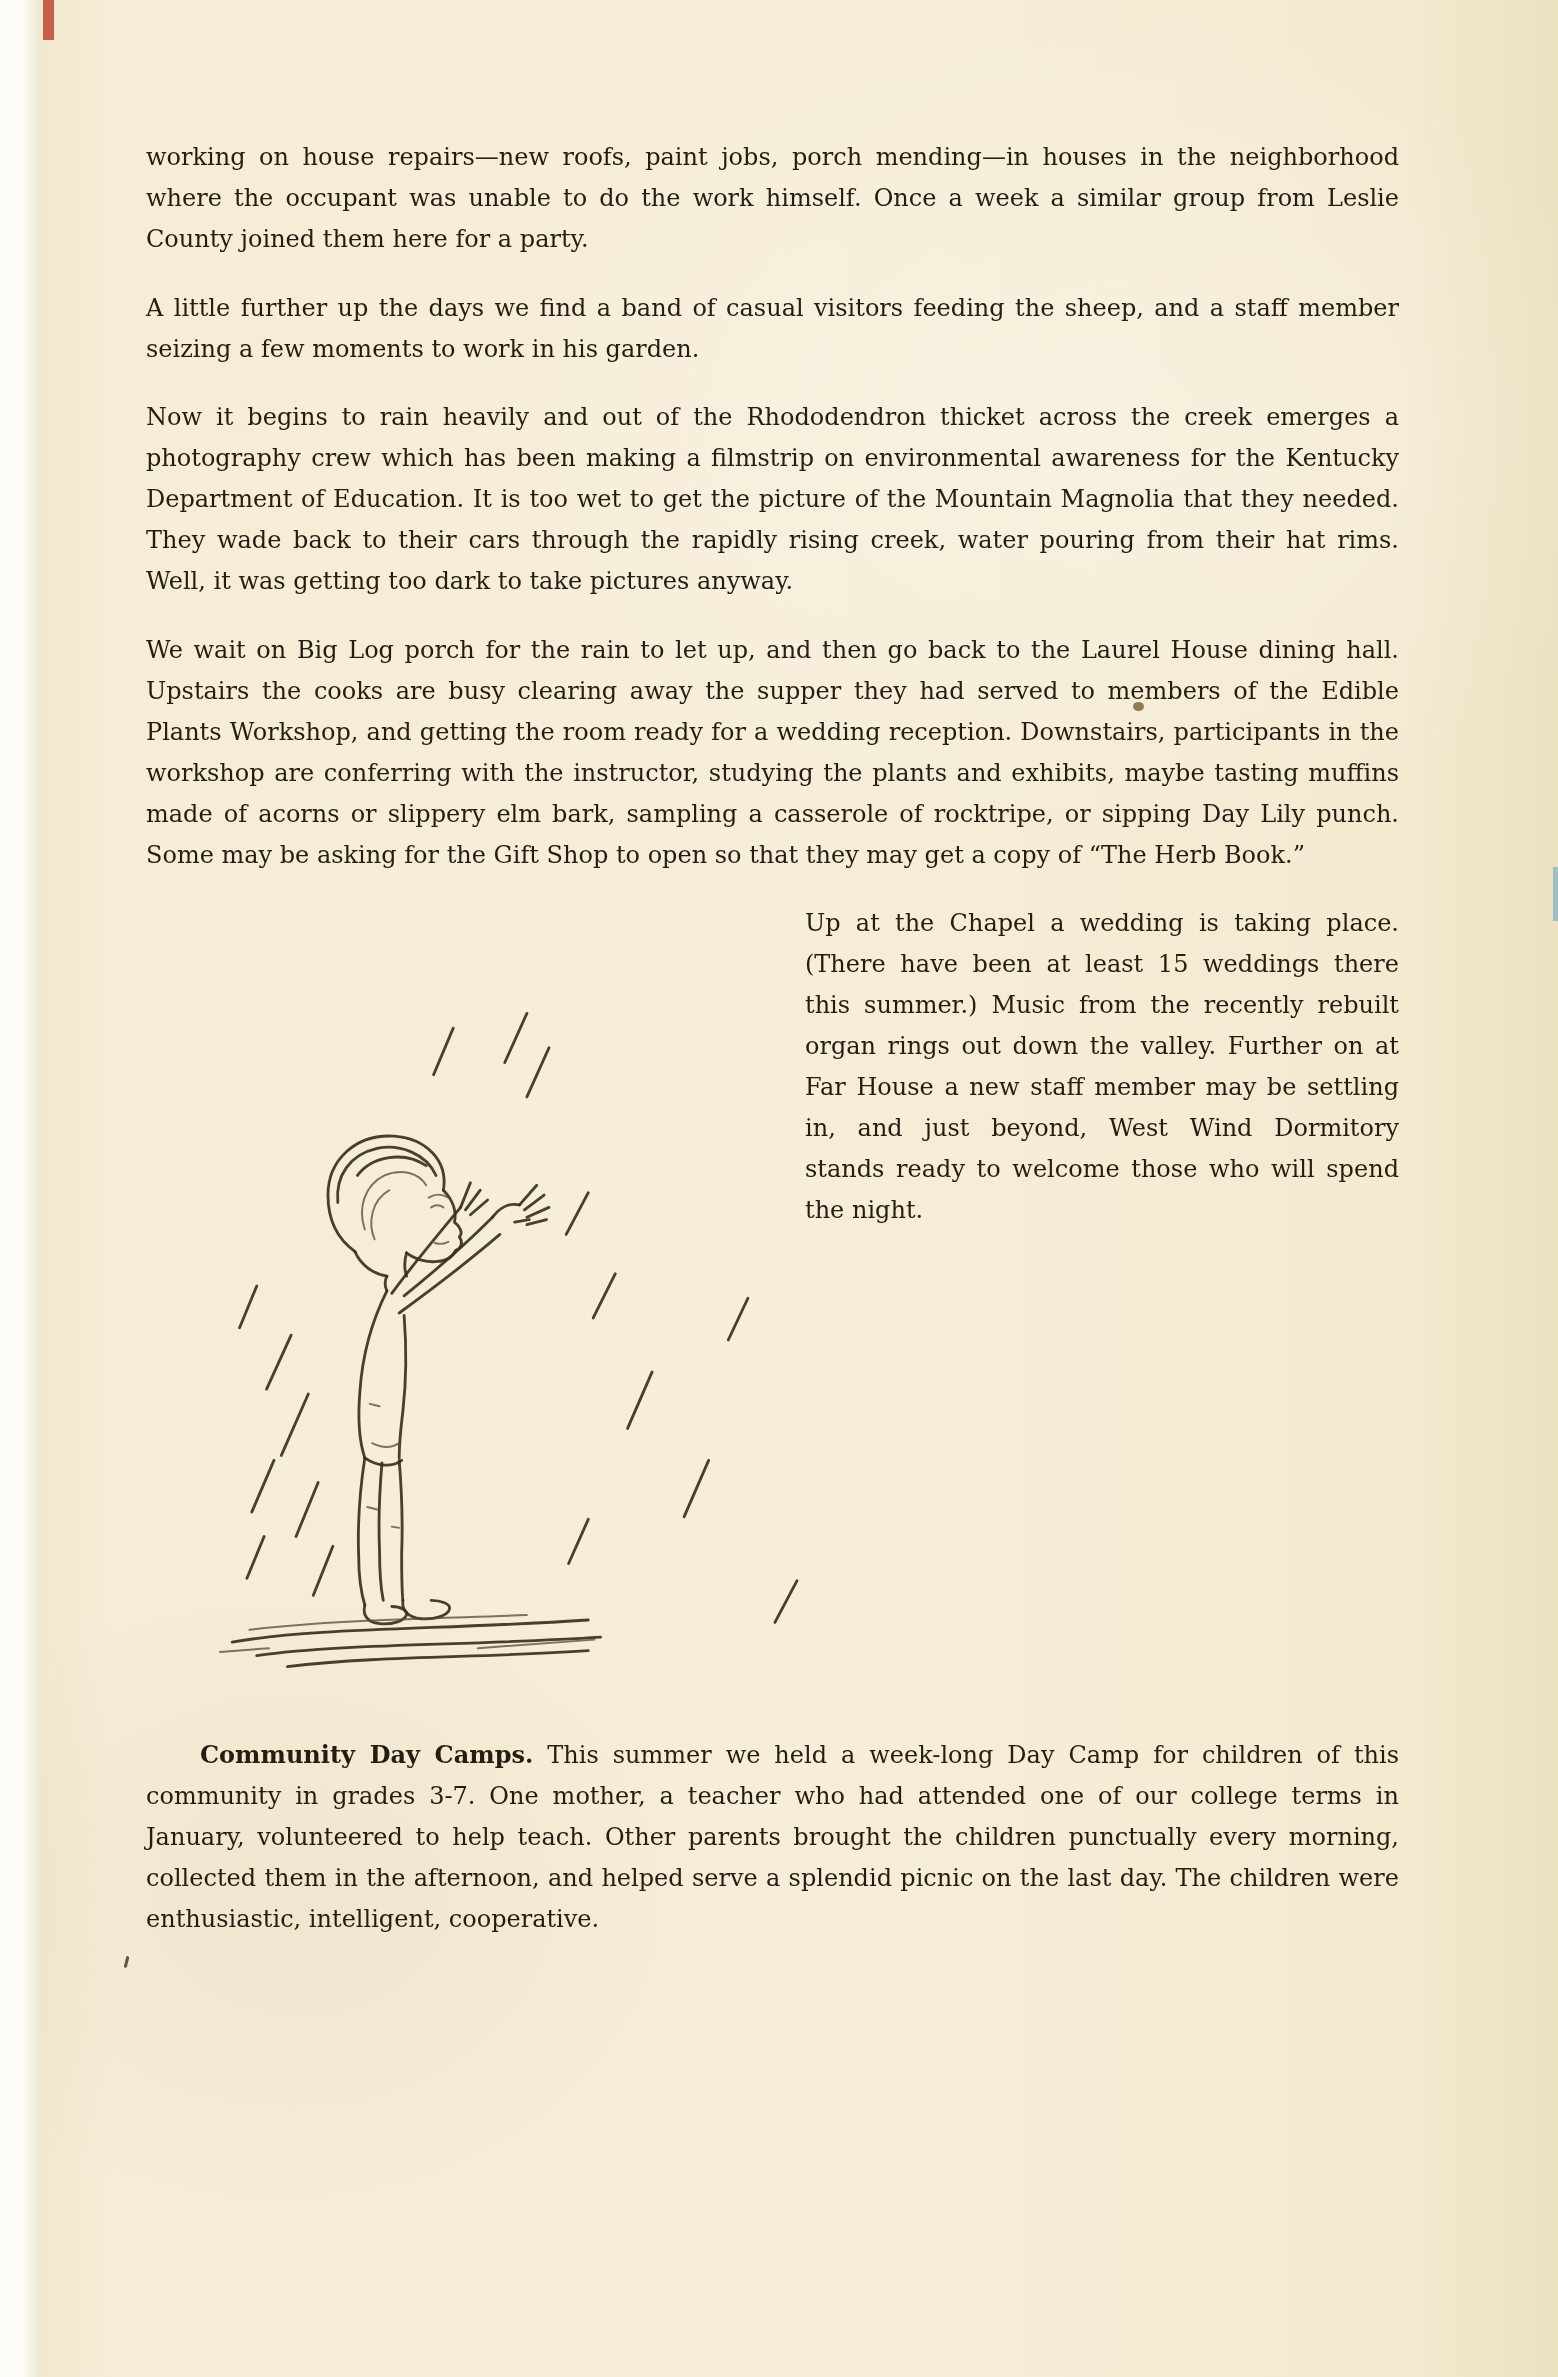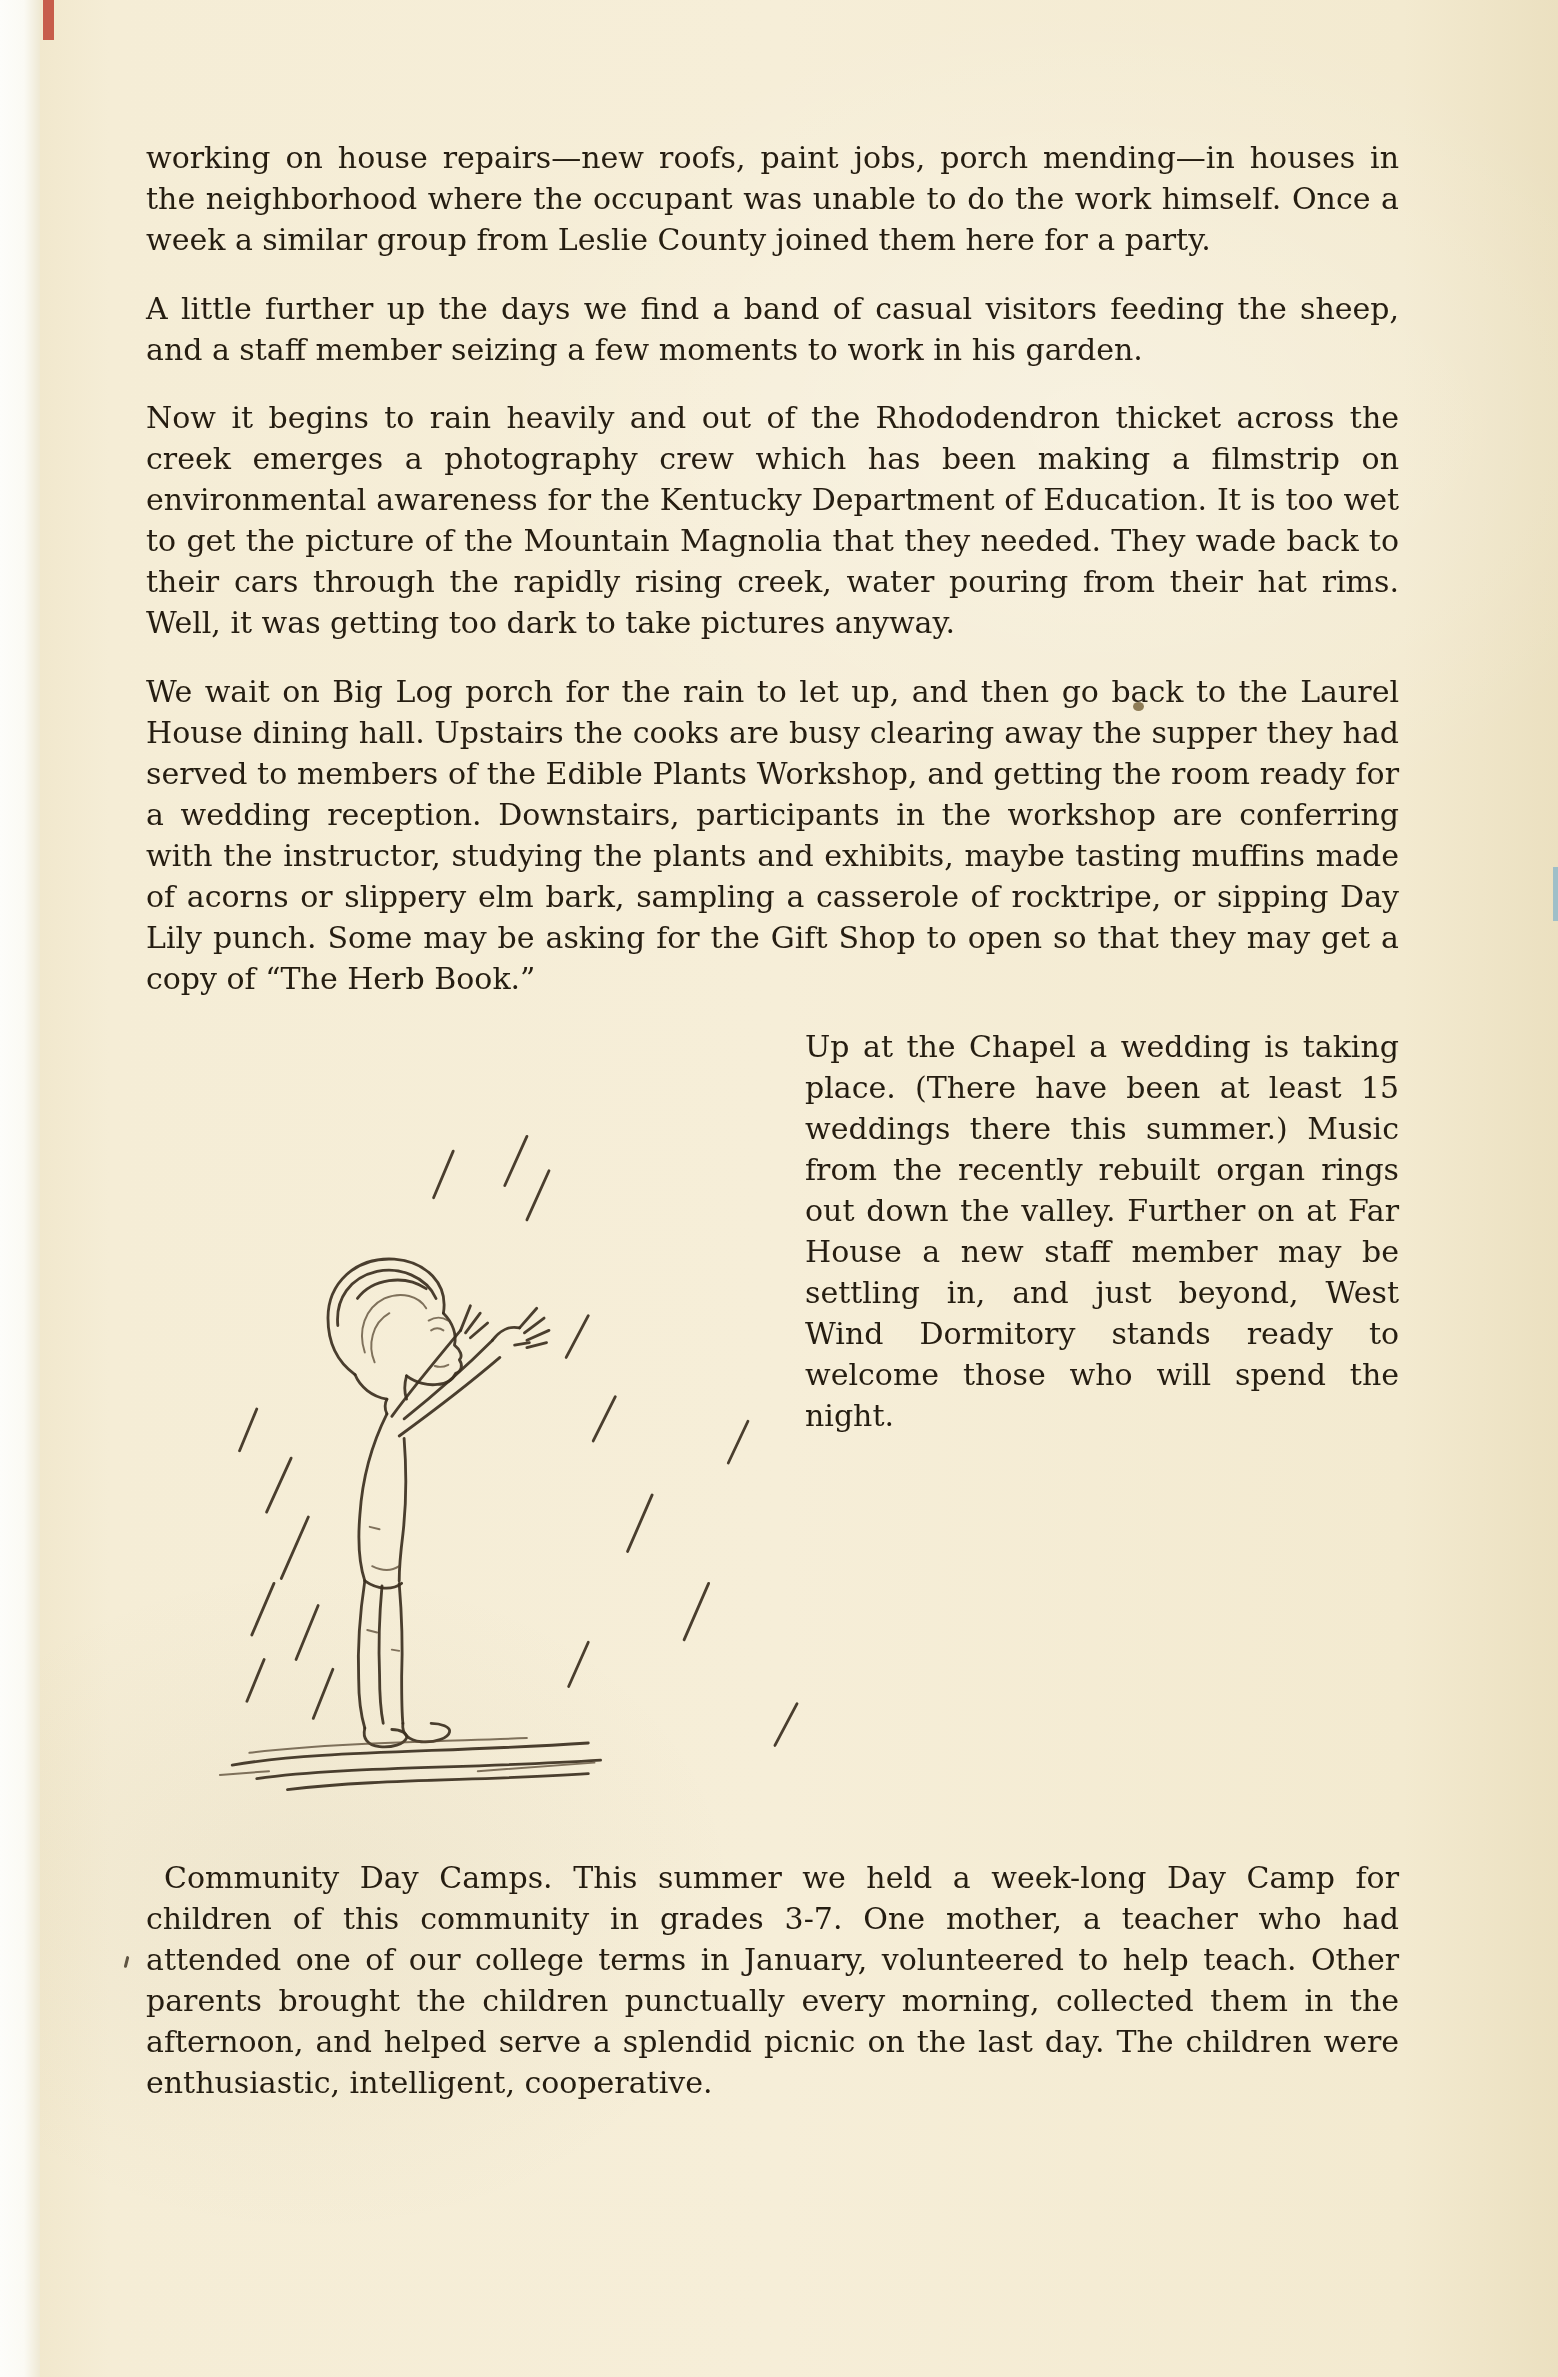--- a/index.html
+++ b/index.html
@@ -21,36 +21,36 @@
   }
   .red-mark { position:absolute; left:43px; top:0; width:11px; height:40px; background:#bf4434; opacity:.85; }
   .blue-tick { position:absolute; right:0; top:867px; width:6.2px; height:54px; background:#8cb6c9; opacity:.8; }
   .speck { position:absolute; left:1133px; top:702px; width:11px; height:9px; border-radius:50%; background:#6a5429; opacity:.75; }
   .stray-ink { position:absolute; left:125px; top:1956px; width:3.4px; height:12.4px; background:#3b2f1f; border-radius:2.1px; transform:rotate(14deg); opacity:.8; }
 
   .content {
     position:absolute; left:146px; top:0; width:1253px;
     padding-top:137px;
     color:#251d11;
-    font-size:30px; line-height:41px;
+    font-size:24px; line-height:41px;
     text-align:justify;
     hyphens:auto; -webkit-hyphens:auto;
   }
   .content p { margin-bottom:27.5px; }
 
   .wrap-section::after { content:""; display:block; clear:both; }
   .figure-float {
     float:left;
     width:659px; height:831px;
     pointer-events:none;
   }
   .figure-float svg { overflow:visible; display:block; margin-top:76px; }
 
   .final-paragraph { clear:both; text-indent:18px; }
-  .lead { font-weight:400; }
+  .lead { font-weight:700;margin-left:36px; }
 
   .sketch-stroke {
     fill:none; stroke:#3b2f1f; stroke-width:2.3;
     stroke-linecap:round; stroke-linejoin:round; opacity:.92;
   }
   .sketch-light { fill:none; stroke:#574732; stroke-width:1.6; stroke-linecap:round; opacity:.75; }
 </style>
 </head>
 <body>
 

